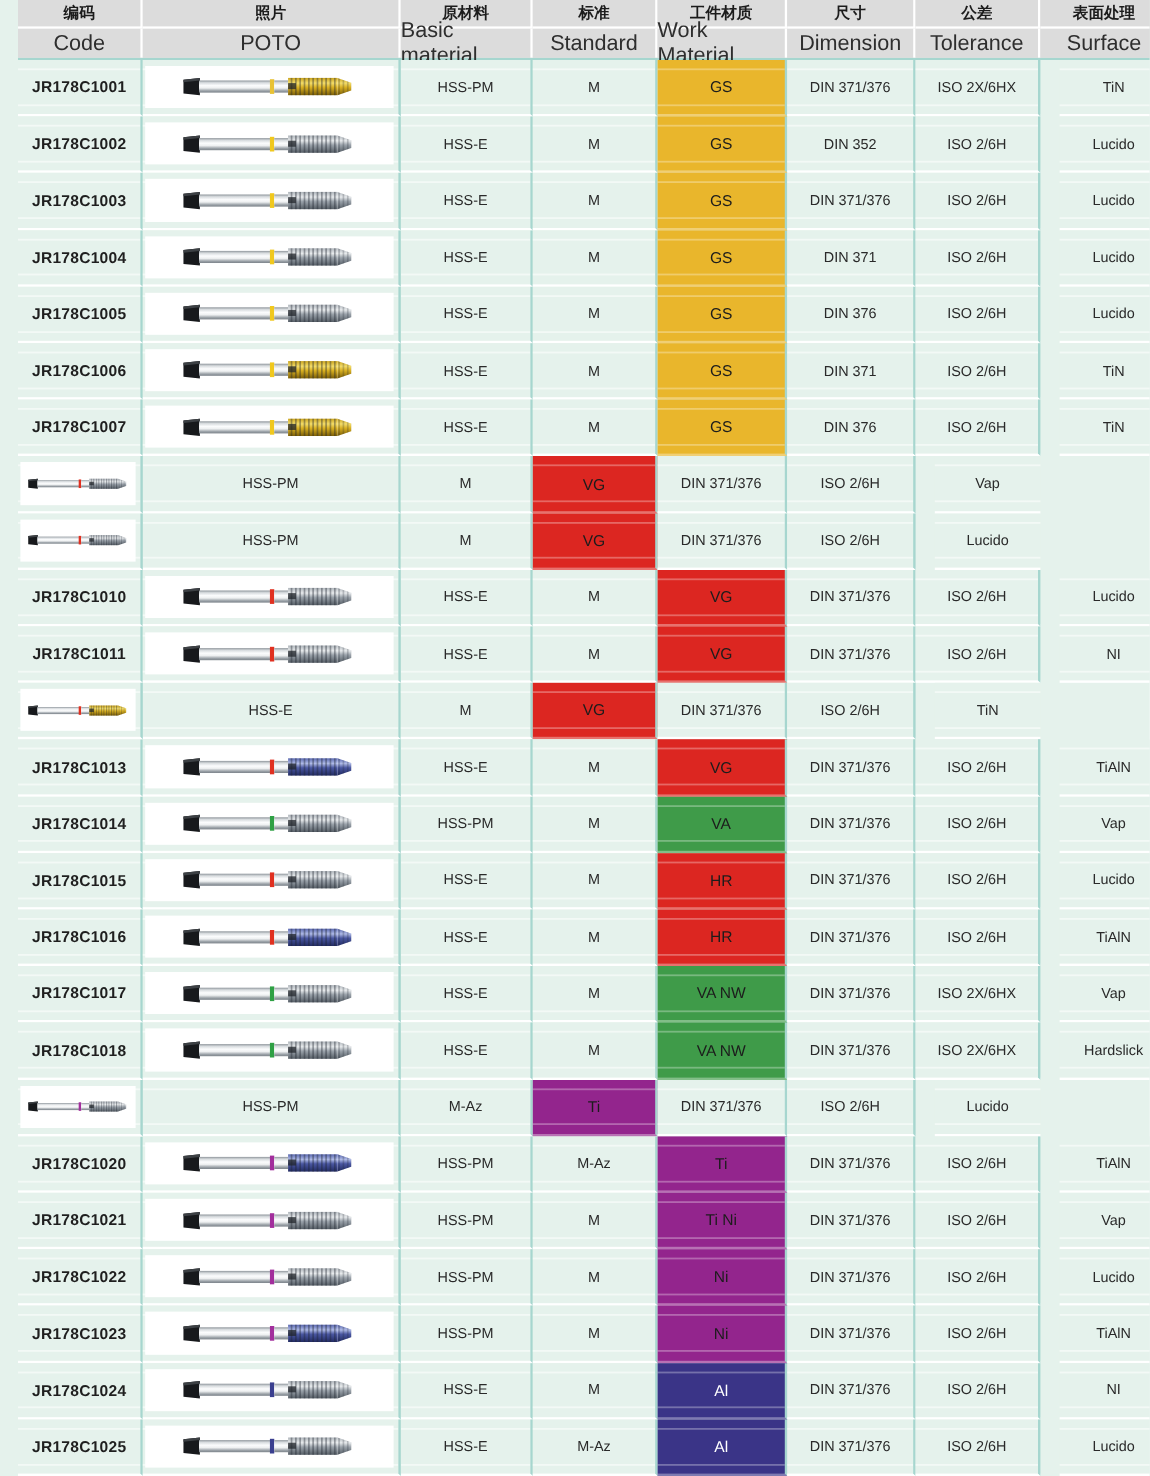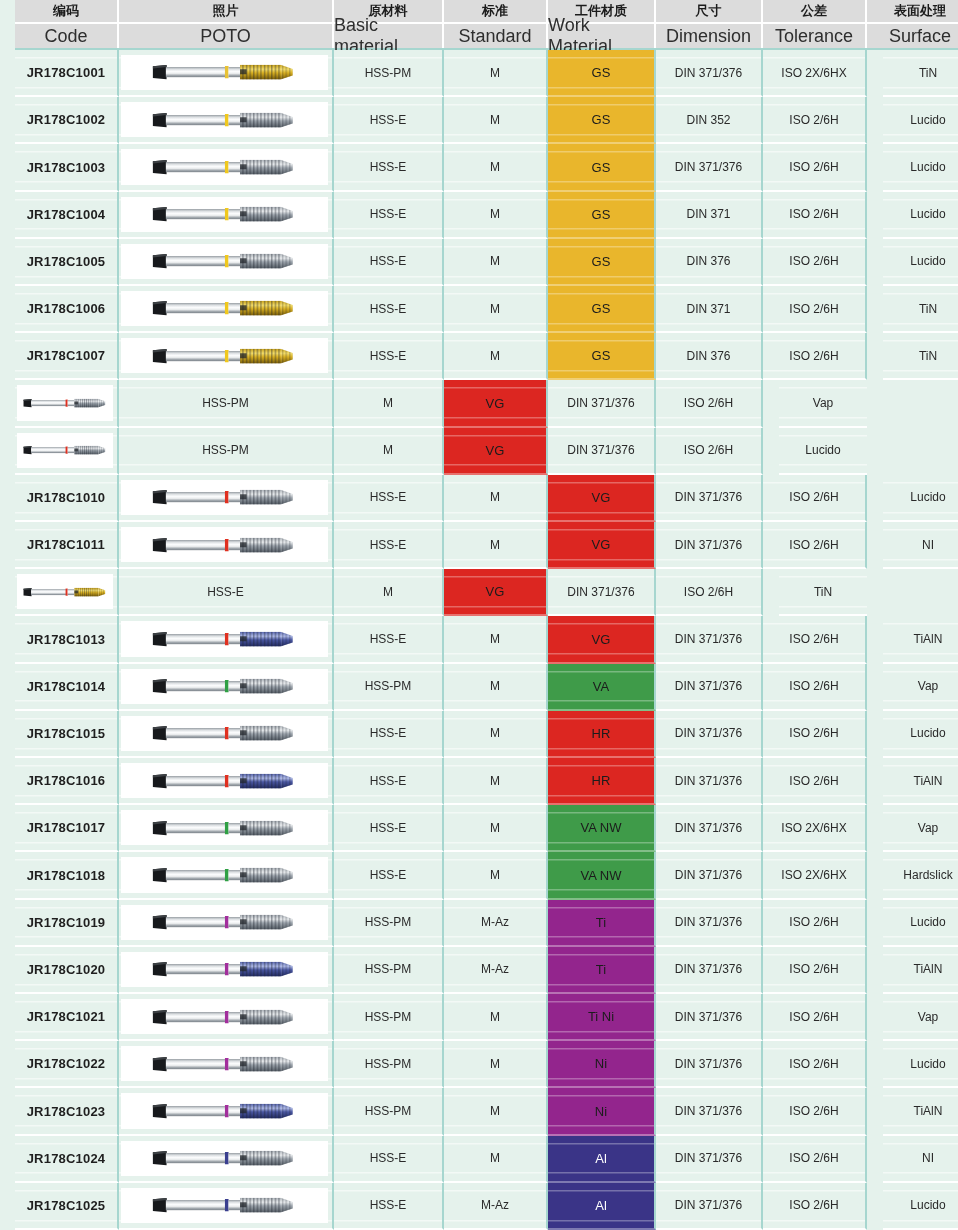--- a/index.html
+++ b/index.html
@@ -600,21 +600,20 @@
     </div>
     <div class="cell">HSS-E</div>
     <div class="cell">M</div>
     <div class="cell work" style="background-color: rgb(63, 155, 73); color: rgb(28, 28, 28);">VA NW</div>
     <div class="cell">DIN 371/376</div>
     <div class="cell">ISO 2X/6HX</div>
     <div class="cell">Hardslick</div>
   </div>
 
   <div class="row">
-    <div class="cell code">JR178C1019</div>
     <div class="cell photo">
       <div class="photo-box">
         <svg viewBox="0 0 210 42" preserveAspectRatio="xMidYMid meet">
           <polygon points="6,13 25,11 25,31 6,29" fill="#17191c"></polygon>
           <polygon points="6,13 25,11 25,14 6,16" fill="#3c4044"></polygon>
           <rect x="24" y="14" width="84" height="14" fill="url(#g-metal)"></rect>
           <rect x="106" y="12.5" width="5" height="17" fill="#a22e9c"></rect>
           <rect x="111" y="14" width="16" height="14" fill="url(#g-metal)"></rect>
           <rect x="127" y="11" width="57" height="20" fill="url(#g-steel)"></rect>
           <rect x="127" y="11" width="57" height="20" fill="url(#p-th)"></rect>

